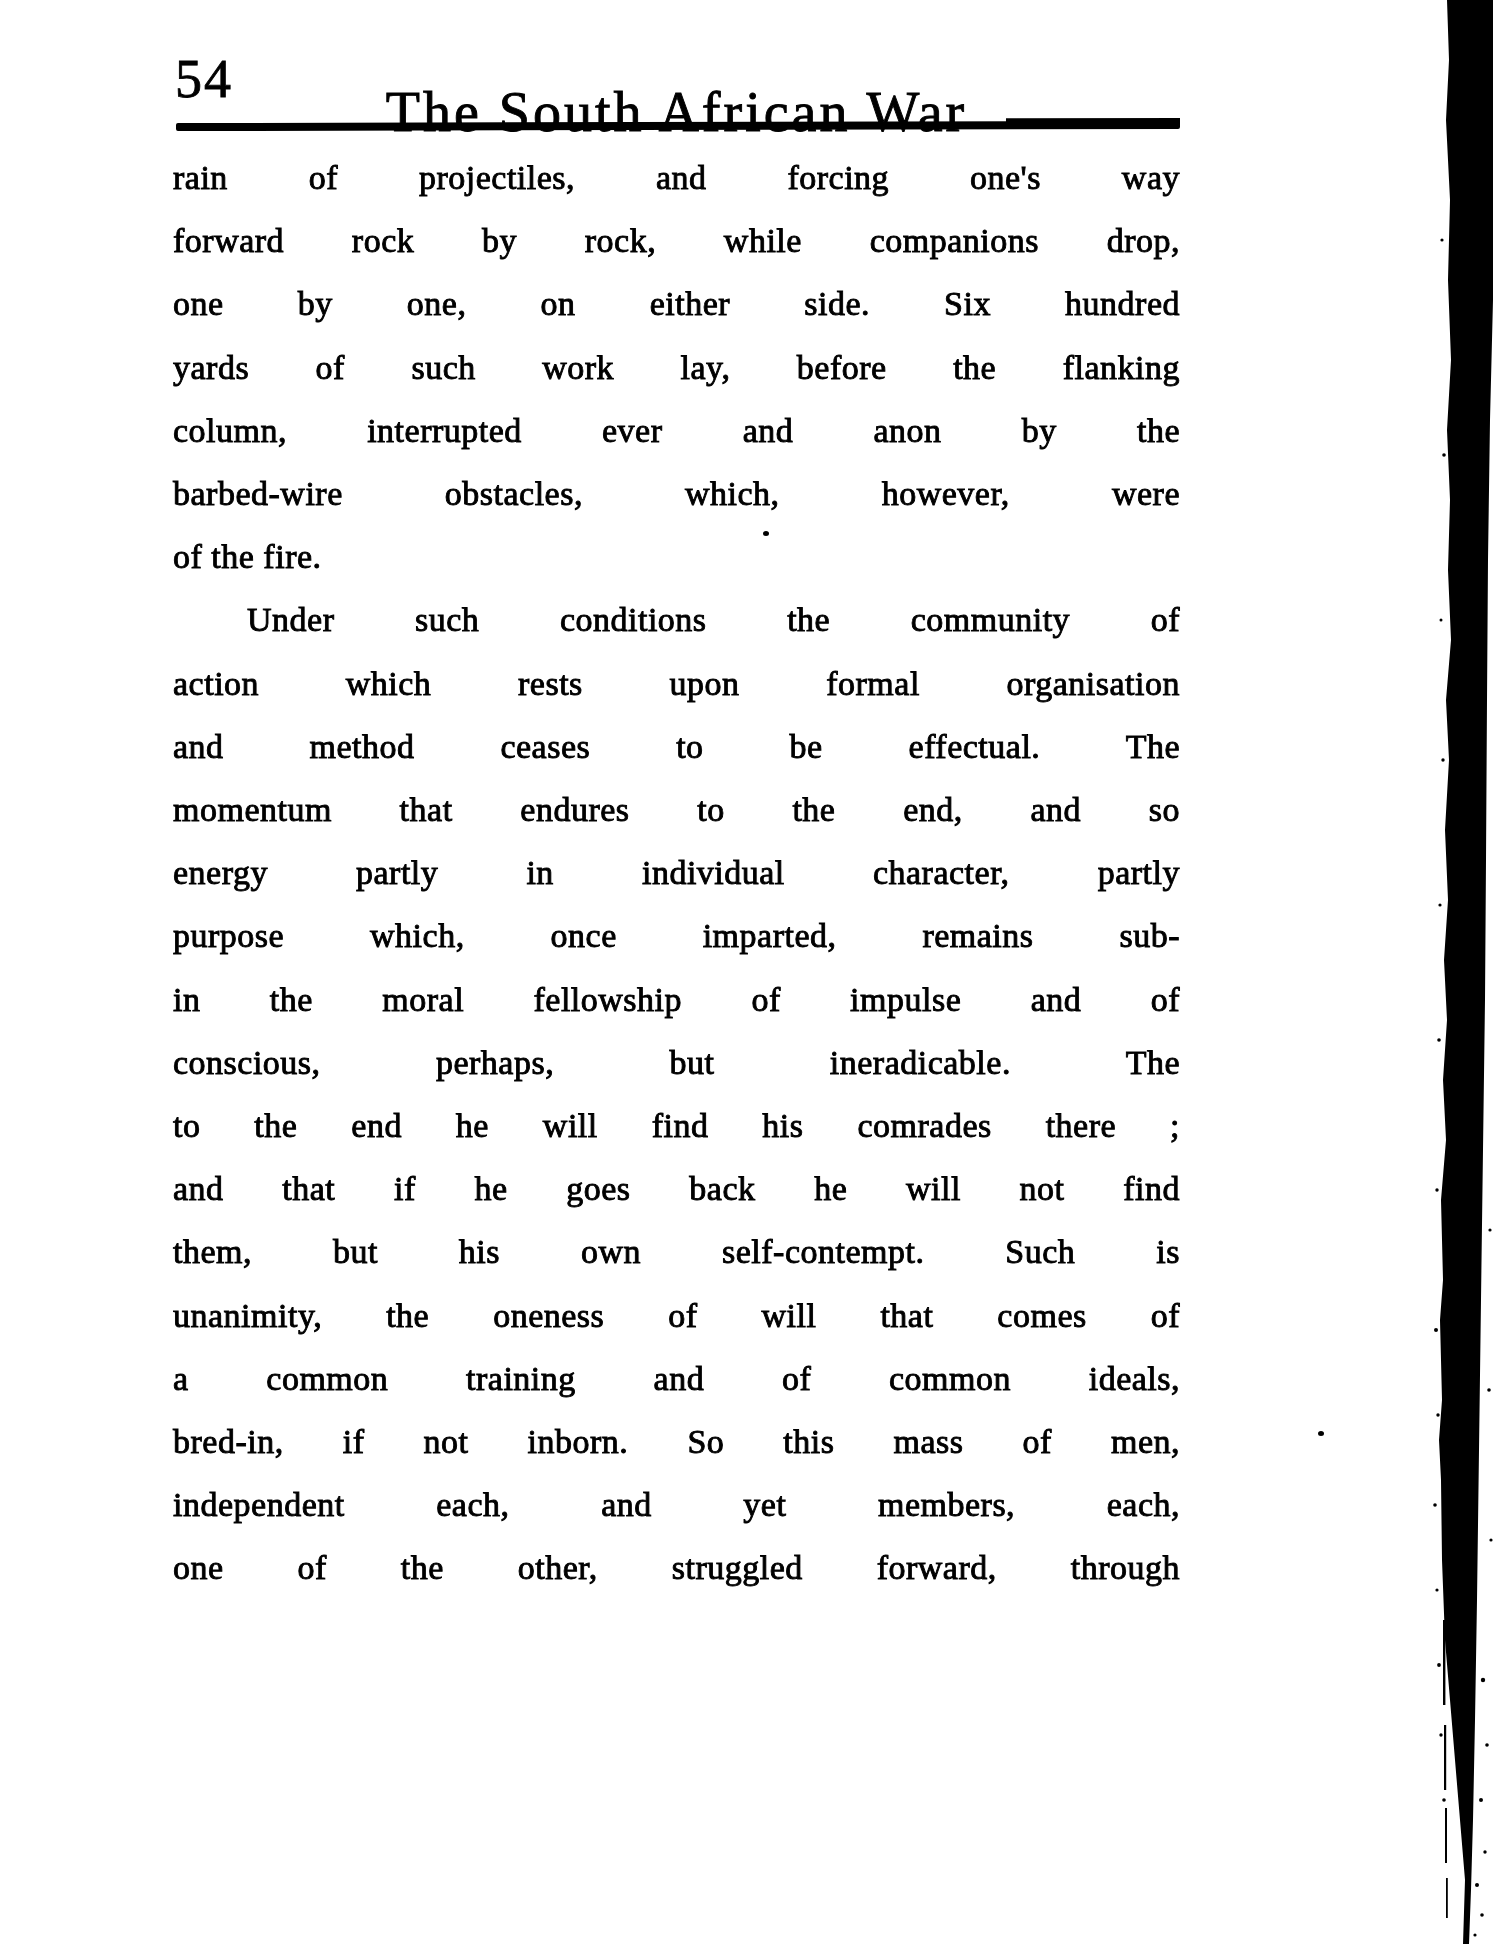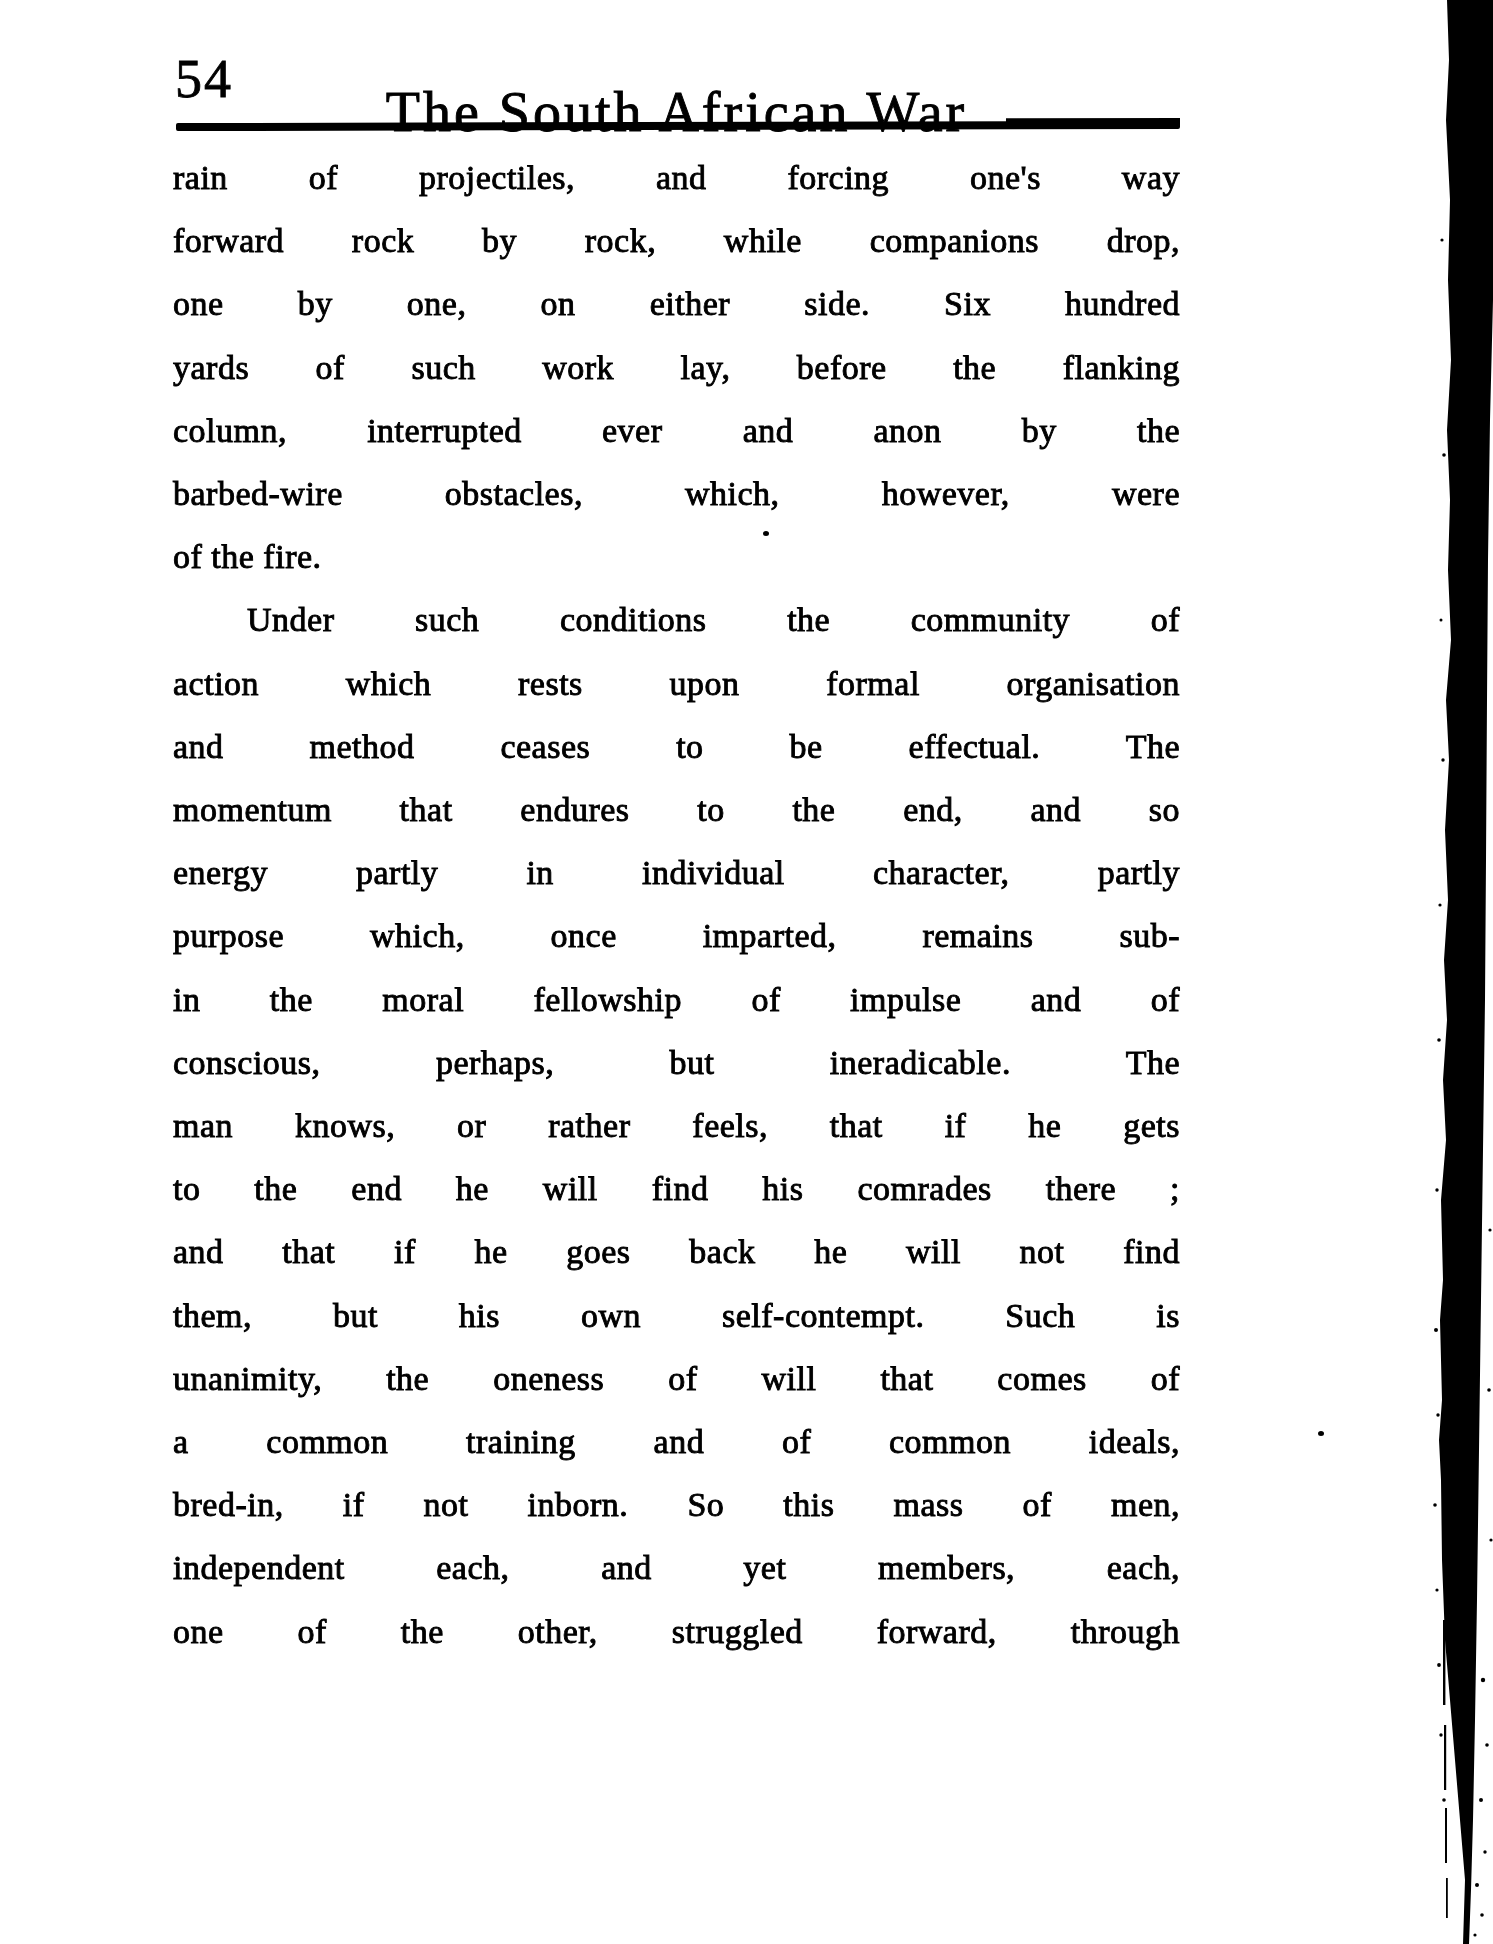--- a/index.html
+++ b/index.html
@@ -72,21 +72,20 @@
       <div class="line">barbed-wire obstacles, which, however, were</div>
       <div class="line no-j">of the fire.</div>
       <div class="line ind">Under such conditions the community of</div>
       <div class="line">action which rests upon formal organisation</div>
       <div class="line">and method ceases to be effectual. The</div>
       <div class="line">momentum that endures to the end, and so</div>
       <div class="line">energy partly in individual character, partly</div>
       <div class="line">purpose which, once imparted, remains sub-</div>
       <div class="line">in the moral fellowship of impulse and of</div>
       <div class="line">conscious, perhaps, but ineradicable. The</div>
-      <div class="line">man knows, or rather feels, that if he gets</div>
       <div class="line">to the end he will find his comrades there ;</div>
       <div class="line">and that if he goes back he will not find</div>
       <div class="line">them, but his own self-contempt. Such is</div>
       <div class="line">unanimity, the oneness of will that comes of</div>
       <div class="line">a common training and of common ideals,</div>
       <div class="line">bred-in, if not inborn. So this mass of men,</div>
       <div class="line">independent each, and yet members, each,</div>
       <div class="line">one of the other, struggled forward, through</div>
     </div>
 

